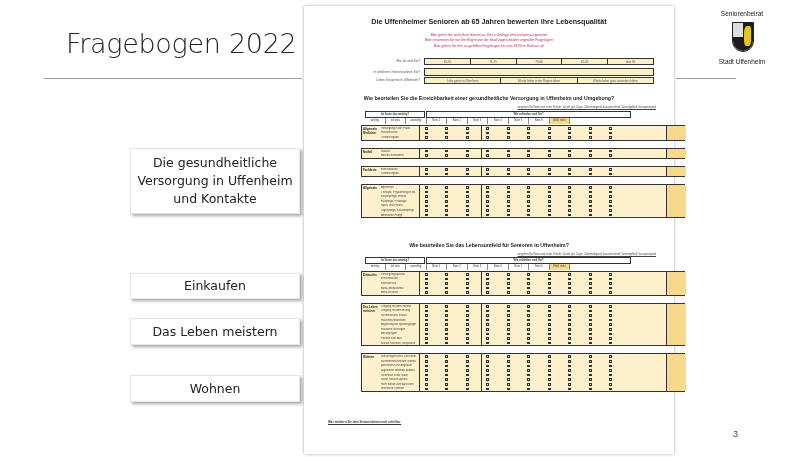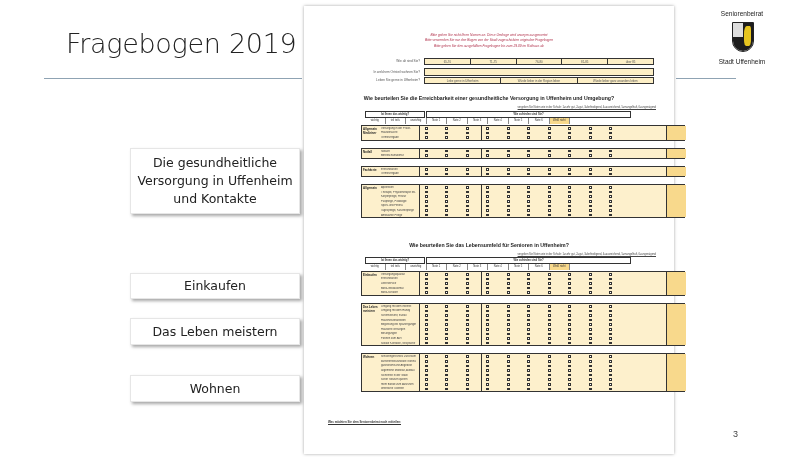--- a/index.html
+++ b/index.html
@@ -45,21 +45,21 @@
 .logo .shield{position:absolute;left:30px;top:14px;width:22px;height:30px;border:1.5px solid #222;border-radius:0 0 11px 11px;overflow:hidden;background:#fff}
 .logo .shield .q1{position:absolute;left:0;top:0;width:50%;height:50%;background:#ddd}
 .logo .shield .q2{position:absolute;left:50%;top:0;width:50%;height:100%;background:#1d1d1d}
 .logo .shield .q3{position:absolute;left:0;top:50%;width:50%;height:50%;background:#1d1d1d}
 .logo .shield .lion{position:absolute;left:56%;top:12%;width:35%;height:70%;background:#e6c51f;border-radius:40% 20% 30% 30%}
 .page-num{position:absolute;left:733px;top:429px;font-size:9px;color:#444}
 </style>
 </head>
 <body>
 
-<div class="slide-title">Fragebogen 2019</div>
+<div class="slide-title">Fragebogen 2022</div>
 <div class="title-line"></div>
 <div class="title-line-r"></div>
 
 <div class="label-box" style="top:148px;height:66px">Die gesundheitliche Versorgung in Uffenheim und Kontakte</div>
 <div class="label-box" style="top:273px;height:26px">Einkaufen</div>
 <div class="label-box" style="top:318px;height:27px">Das Leben meistern</div>
 <div class="label-box" style="top:375px;height:27px">Wohnen</div>
 
 <div class="arrow" style="top:127px;height:99px">
     <div class="shaft"></div>
@@ -87,20 +87,21 @@
   <div class="shield">
       <div class="q1"></div>
       <div class="q2"></div>
       <div class="q3"></div>
       <div class="lion"></div>
     </div>
   <div class="ring-bot">Stadt Uffenheim</div>
 </div>
 
 <div class="doc">
+  <div class="doc-title">Die Uffenheimer Senioren ab 65 Jahren bewerten ihre Lebensqualität</div>
   <div class="red-notes">
     <div>Bitte geben Sie nicht Ihren Namen an. Diese Umfrage wird anonym ausgewertet</div>
     <div>Bitte verwenden Sie nur den Bogen von der Stadt zugeschickten originalen Fragebogen</div>
     <div>Bitte geben Sie den ausgefüllten Fragebogen bis zum 29.09 im Rathaus ab</div>
   </div>
 
   <div class="meta-row" style="top:52px">
     <div class="lbl">Wie alt sind Sie?</div>
     <div class="cells">
       <div class="cell">65-70</div>

